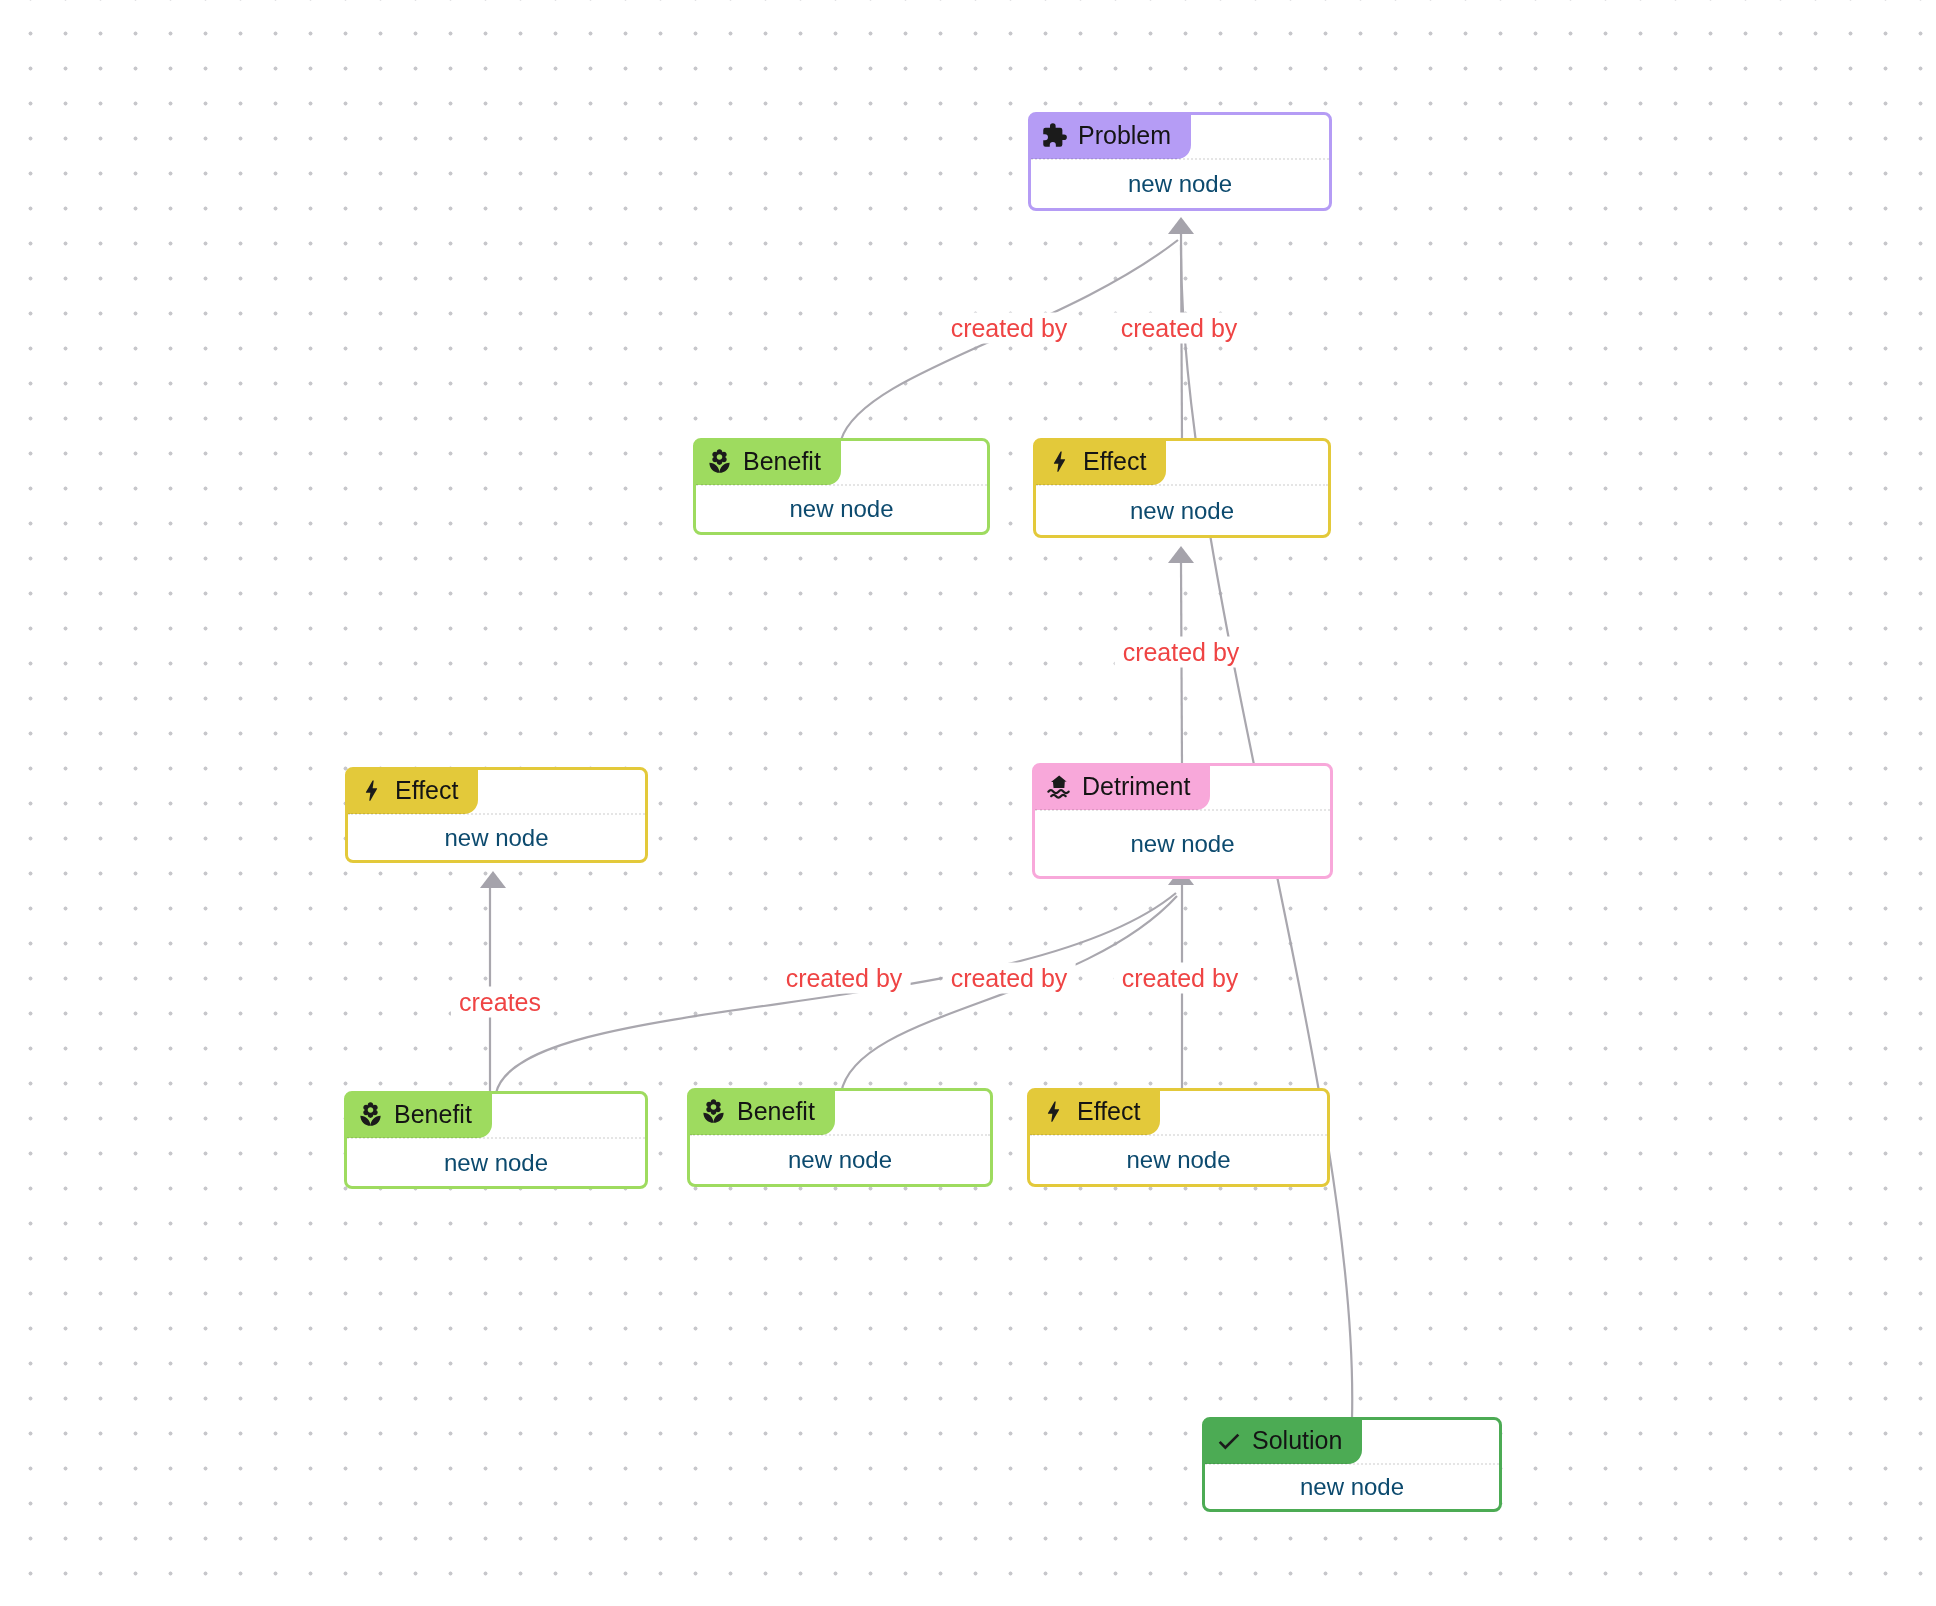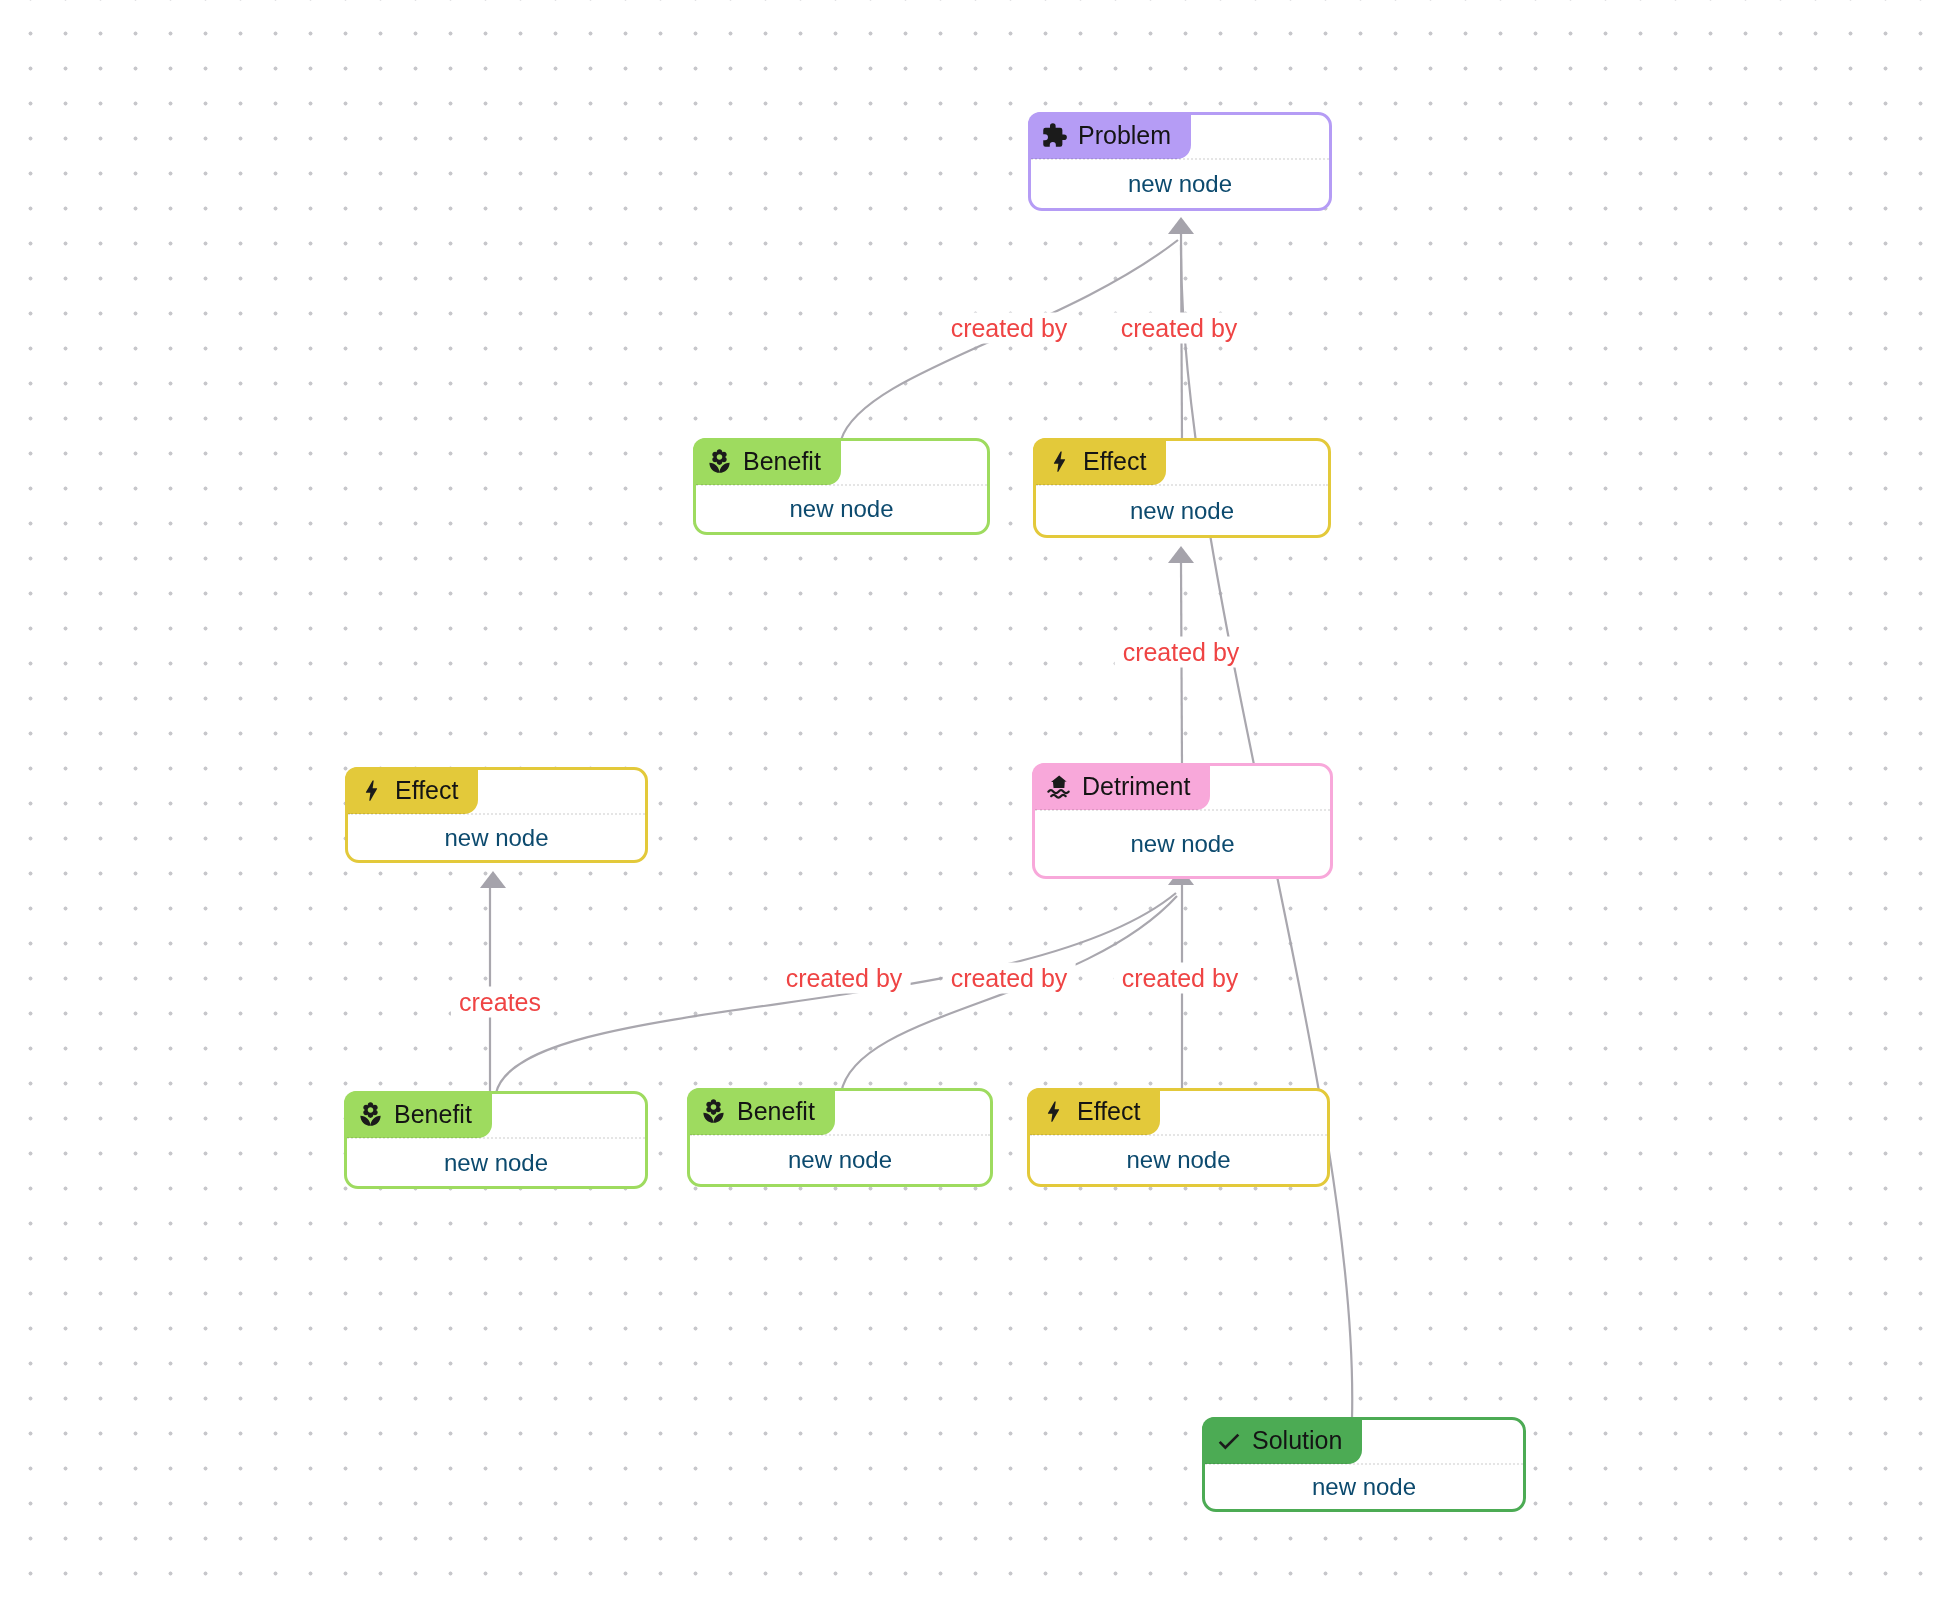--- a/index.html
+++ b/index.html
@@ -17,21 +17,21 @@
   svg.edges-layer{position:absolute;inset:0;z-index:1;}
   path.edge{fill:none;stroke:#a9a7ae;stroke-width:2.2px;}
   polygon.arrow{fill:#a5a3ab;}
   .edge-label{
     position:absolute;transform:translate(-50%,-50%);
     background:#ffffff;padding:1px 8px;
     font-size:25px;color:#ef4444;white-space:nowrap;z-index:2;
   }
   .node{
     position:absolute;background:#ffffff;
-    border:3px solid #888;border-radius:14px;
+    border:3px solid #888;border-radius:8px;
     box-sizing:border-box;z-index:3;
   }
   .node-badge{
     position:absolute;top:-3px;left:-3px;height:47px;
     display:flex;align-items:center;gap:10px;
     padding:0 20px 0 13px;
     border-radius:12px 0 14px 0;
     font-size:25px;color:#141414;
   }
   .node-badge .icon{display:flex;align-items:center;}
@@ -162,21 +162,21 @@
       <span class="icon">
             <svg viewBox="0 0 24 24">
               <path d="M11 21h-1l1-7H7.5c-.58 0-.57-.32-.38-.66.19-.34.05-.08.07-.12C8.48 10.94 10.42 7.54 13 3h1l-1 7h3.5c.49 0 .56.33.47.51l-.07.15C12.96 17.55 11 21 11 21z"></path>
             </svg>
           </span>
       <span>Effect</span>
     </div>
     <div class="node-body">new node</div>
   </div>
 
-  <div class="node" style="left: 1202px; top: 1417px; width: 324px; height: 95px; border-color: rgb(76, 171, 84);">
+  <div class="node" style="left: 1202px; top: 1417px; width: 300px; height: 95px; border-color: rgb(76, 171, 84);">
     <div class="node-badge" style="background: rgb(76, 171, 84);">
       <span class="icon">
             <svg viewBox="0 0 24 24">
               <path d="M9.2 16.6 5 12.4l-1.7 1.7 5.9 5.9L21.6 7.6 19.9 6z"></path>
             </svg>
           </span>
       <span>Solution</span>
     </div>
     <div class="node-body">new node</div>
   </div>

